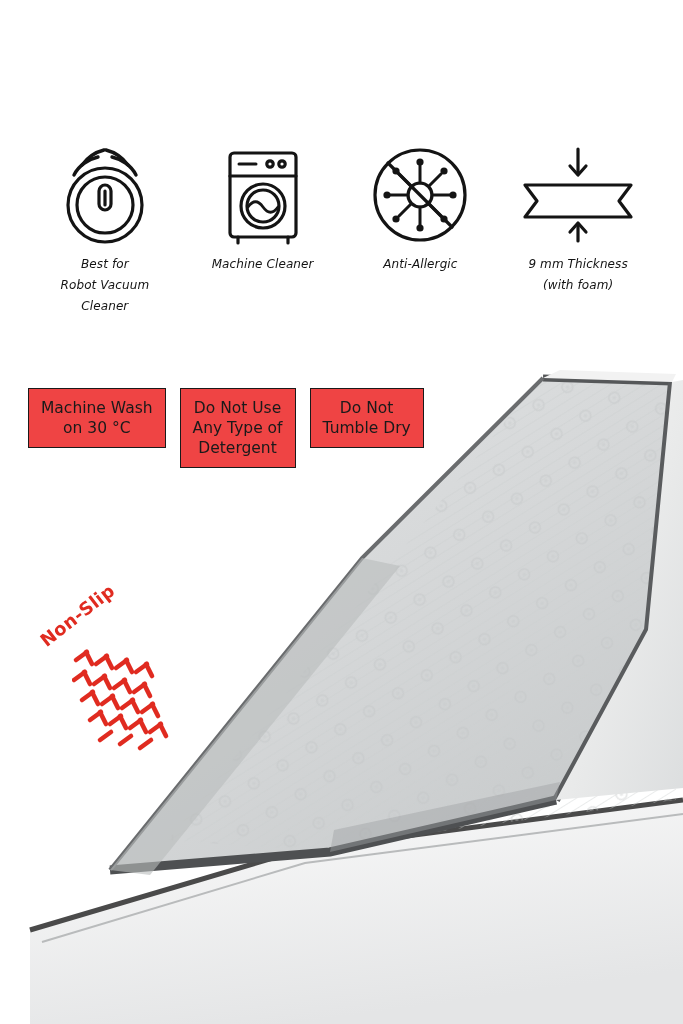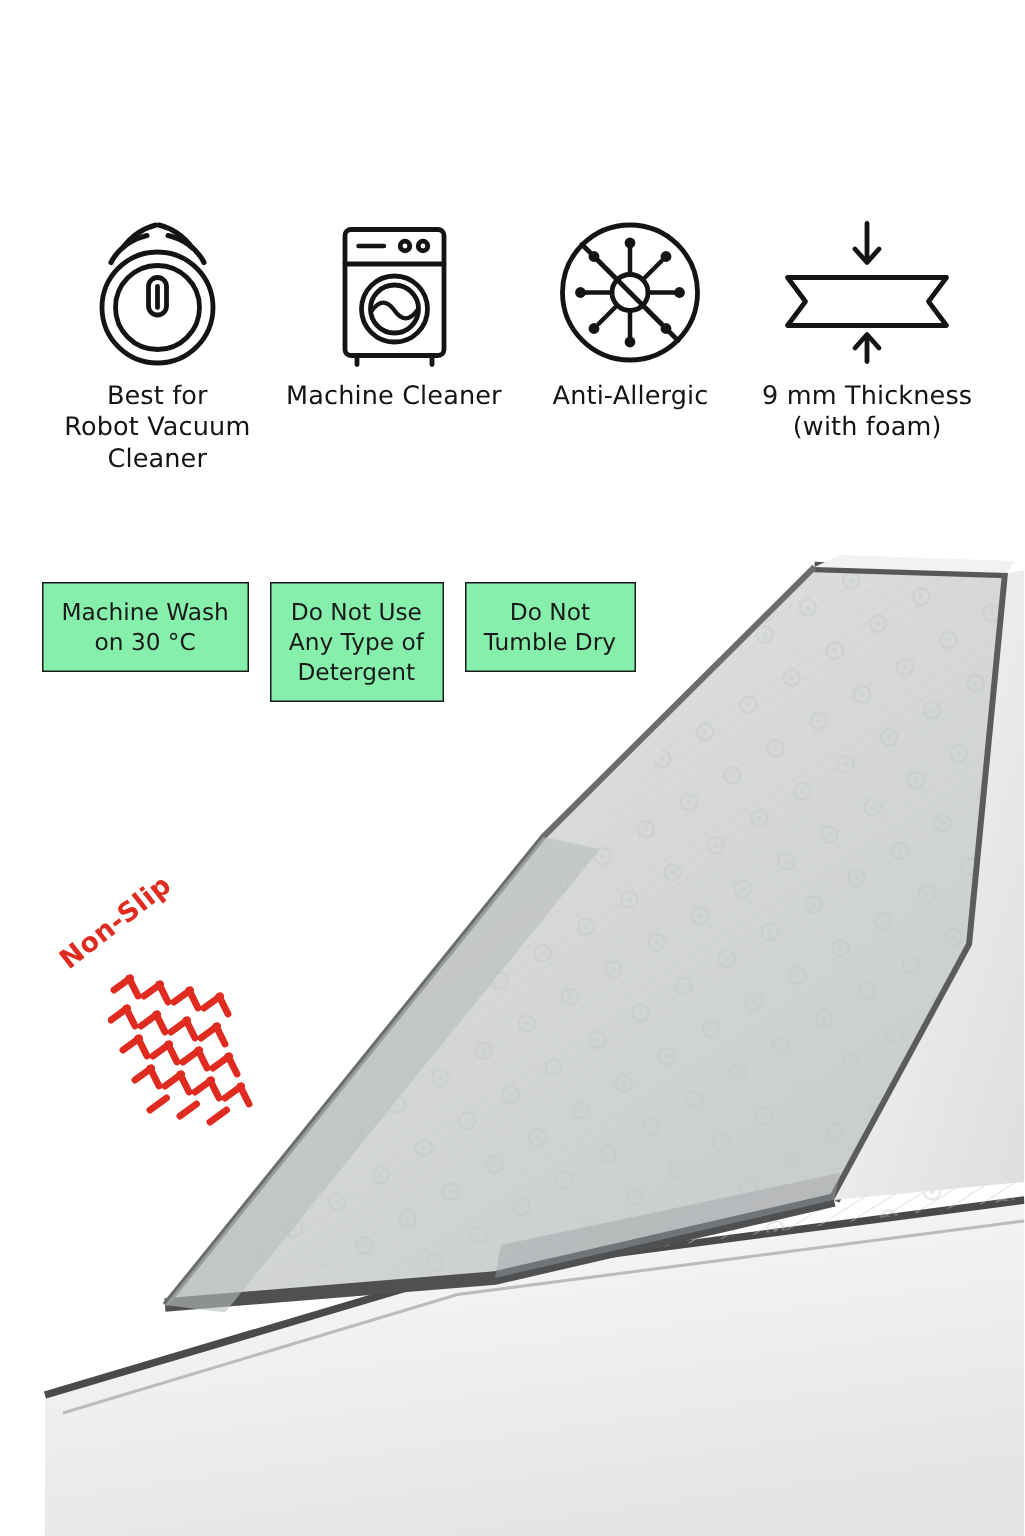--- a/index.html
+++ b/index.html
@@ -35,44 +35,45 @@
     align-items: center;
   }
   .feature .glyph {
     height: 110px;
     display: flex;
     align-items: center;
     justify-content: center;
   }
   .feature .caption {
     margin-top: 4px;
-    font-size: 17px;
+    font-size: 12px;
     line-height: 21px;
     text-align: center;
     color: #141414;
     letter-spacing: .1px;
+    font-style: italic;
   }
 
   
   .care-row {
     position: absolute;
     top: 388px;
     left: 28px;
     display: flex;
     align-items: flex-start;
     gap: 14px;
   }
   .care-box {
     border: 1.6px solid #1a1a1a;
     padding: 9px 12px;
     text-align: center;
     font-size: 15.5px;
     line-height: 20px;
     min-width: 96px;
-    background: #86efac;
+    background: #ef4444;
     box-sizing: border-box;
   }
 
   
   .nonslip {
     position: absolute;
     top: 612px;
     left: 34px;
     width: 150px;
     height: 140px;

